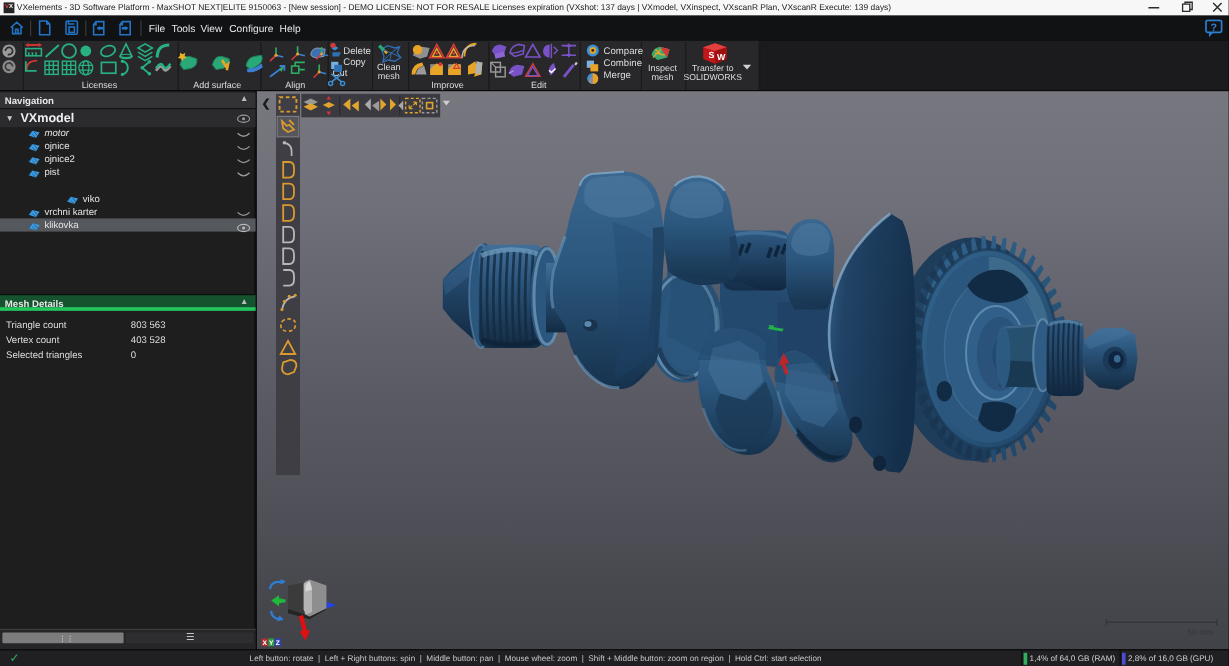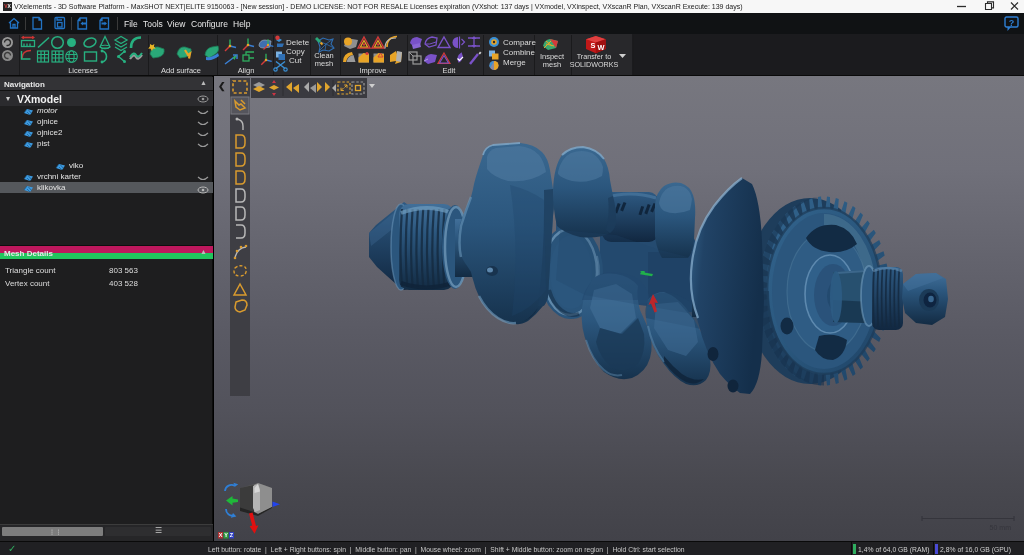--- a/index.html
+++ b/index.html
@@ -67,21 +67,21 @@
       <div class="abs" style="left:284px;top:17px;width:80px;text-align:center;font-size:7.5px;color:#dcdcdc;">Clean</div>
       <div class="abs" style="left:284px;top:25px;width:80px;text-align:center;font-size:7.5px;color:#dcdcdc;">mesh</div>
       <div class="abs" style="left:333px;top:32px;width:80px;text-align:center;font-size:7.5px;color:#dcdcdc;">Improve</div>
       <div class="abs" style="left:409px;top:32px;width:80px;text-align:center;font-size:7.5px;color:#dcdcdc;">Edit</div>
       <div class="abs" style="left:512px;top:18px;width:80px;text-align:center;font-size:7.5px;color:#dcdcdc;">Inspect</div>
       <div class="abs" style="left:512px;top:25.5px;width:80px;text-align:center;font-size:7.5px;color:#dcdcdc;">mesh</div>
       <div class="abs" style="left:554px;top:18px;width:80px;text-align:center;font-size:7.2px;color:#dcdcdc;">Transfer to</div>
       <div class="abs" style="left:554px;top:25.5px;width:80px;text-align:center;font-size:7.2px;color:#dcdcdc;">SOLIDWORKS</div>
       <div class="abs" style="left:286px;top:4px;font-size:8px;color:#dcdcdc;">Delete</div>
       <div class="abs" style="left:286px;top:13px;font-size:8px;color:#dcdcdc;">Copy</div>
-      <div class="abs" style="left:289px;top:22px;font-size:8px;color:#dcdcdc;">Cut</div>
+      <div class="abs" style="left:277px;top:22px;font-size:8px;color:#dcdcdc;">Cut</div>
       <div class="abs" style="left:503px;top:3.5px;font-size:8px;color:#dcdcdc;">Compare</div>
       <div class="abs" style="left:503px;top:13.5px;font-size:8px;color:#dcdcdc;">Combine</div>
       <div class="abs" style="left:503px;top:23.5px;font-size:8px;color:#dcdcdc;">Merge</div>
       <svg class="abs" style="left:0;top:0;" width="632" height="42" viewBox="0 0 632 42">
         <circle cx="7.5" cy="8.5" r="5.5" fill="#9a9a9a"></circle>
         <circle cx="7.5" cy="21.5" r="5.5" fill="#8a8a8a"></circle>
         <path d="M4.5 8.5 a3 3 0 1 1 2 2.8" stroke="#2c2c2c" stroke-width="1.4" fill="none"></path>
         <path d="M10.5 21.5 a3 3 0 1 0 -2 2.8" stroke="#3c3c3c" stroke-width="1.4" fill="none"></path>
         <g stroke="#27b080" fill="none" stroke-width="1.3">
           <rect x="21.5" y="6.5" width="13" height="6"></rect>
@@ -351,31 +351,35 @@
         <svg style="position:absolute;left:23px;top:2.5px;" width="11" height="8">
           <path d="M1 5 L4 1 L10 2.5 L7 7 Z" fill="#3d9ae0"></path>
           <path d="M1 5 L4 1 M4 4 L7 7 M5.5 2 L8.5 5.5" stroke="#1a5a8a" stroke-width="0.7"></path>
         </svg>
         <span style="position:absolute;left:37px;top:1px;font-size:8px;color:#e4e4e4;">klikovka</span>
         <svg style="position:absolute;right:4px;top:4px;" width="12" height="8">
           <ellipse cx="6" cy="4" rx="5" ry="3" fill="none" stroke="#b8b8b8" stroke-width="1"></ellipse>
           <circle cx="6" cy="4" r="1.3" fill="#b8b8b8"></circle>
         </svg>
       </div>
-      <div class="abs" style="left:0;top:169px;width:213px;height:14px;background:#be185d;border-top:1px solid #0e0e0e;border-bottom:6px solid #22c55e;">
+      <div class="abs" style="left:0;top:169px;width:213px;height:14px;background:#14532d;border-top:1px solid #0e0e0e;border-bottom:3px solid #22c55e;">
         <span style="position:absolute;left:4px;top:2.5px;font-size:8px;font-weight:bold;color:#e8e8e8;">Mesh Details</span>
         <span style="position:absolute;right:6px;top:2px;font-size:7px;color:#bbb;">▲</span>
       </div>
       <div class="abs" style="left:0;top:189px;width:213px;height:12px;">
         <span style="position:absolute;left:5px;top:1px;font-size:8px;color:#dedede;">Triangle count</span>
         <span style="position:absolute;left:109px;top:1px;font-size:8px;color:#dedede;">803 563</span>
       </div>
       <div class="abs" style="left:0;top:201.6px;width:213px;height:12px;">
         <span style="position:absolute;left:5px;top:1px;font-size:8px;color:#dedede;">Vertex count</span>
         <span style="position:absolute;left:109px;top:1px;font-size:8px;color:#dedede;">403 528</span>
+      </div>
+      <div class="abs" style="left:0;top:214.2px;width:213px;height:12px;">
+        <span style="position:absolute;left:5px;top:1px;font-size:8px;color:#dedede;">Selected triangles</span>
+        <span style="position:absolute;left:109px;top:1px;font-size:8px;color:#dedede;">0</span>
       </div>
       <div class="abs" style="left:0;top:448px;width:213px;height:17px;border-top:1px solid #3c3c3c;background:#262628;"></div>
       <div class="abs" style="left:2px;top:450.5px;width:101px;height:9px;background:#7d7d7d;border-radius:1px;">
         <span style="position:absolute;left:47px;top:1.5px;color:#e8e8e8;font-size:6px;letter-spacing:0.5px;">⋮⋮</span>
       </div>
       <div class="abs" style="left:105px;top:450.5px;width:106px;height:9px;background:#2e2e30;border-radius:1px;">
         <span style="position:absolute;left:50px;top:-1px;color:#c8c8c8;font-size:8px;">☰</span>
       </div>
     </div>
 <div class="abs" style="left:214px;top:76px;width:810px;height:465px;background:linear-gradient(180deg,#77777f 0%,#70707a 20%,#63636d 40%,#5a5a64 55%,#52525b 72%,#48484f 88%,#424249 100%);">

